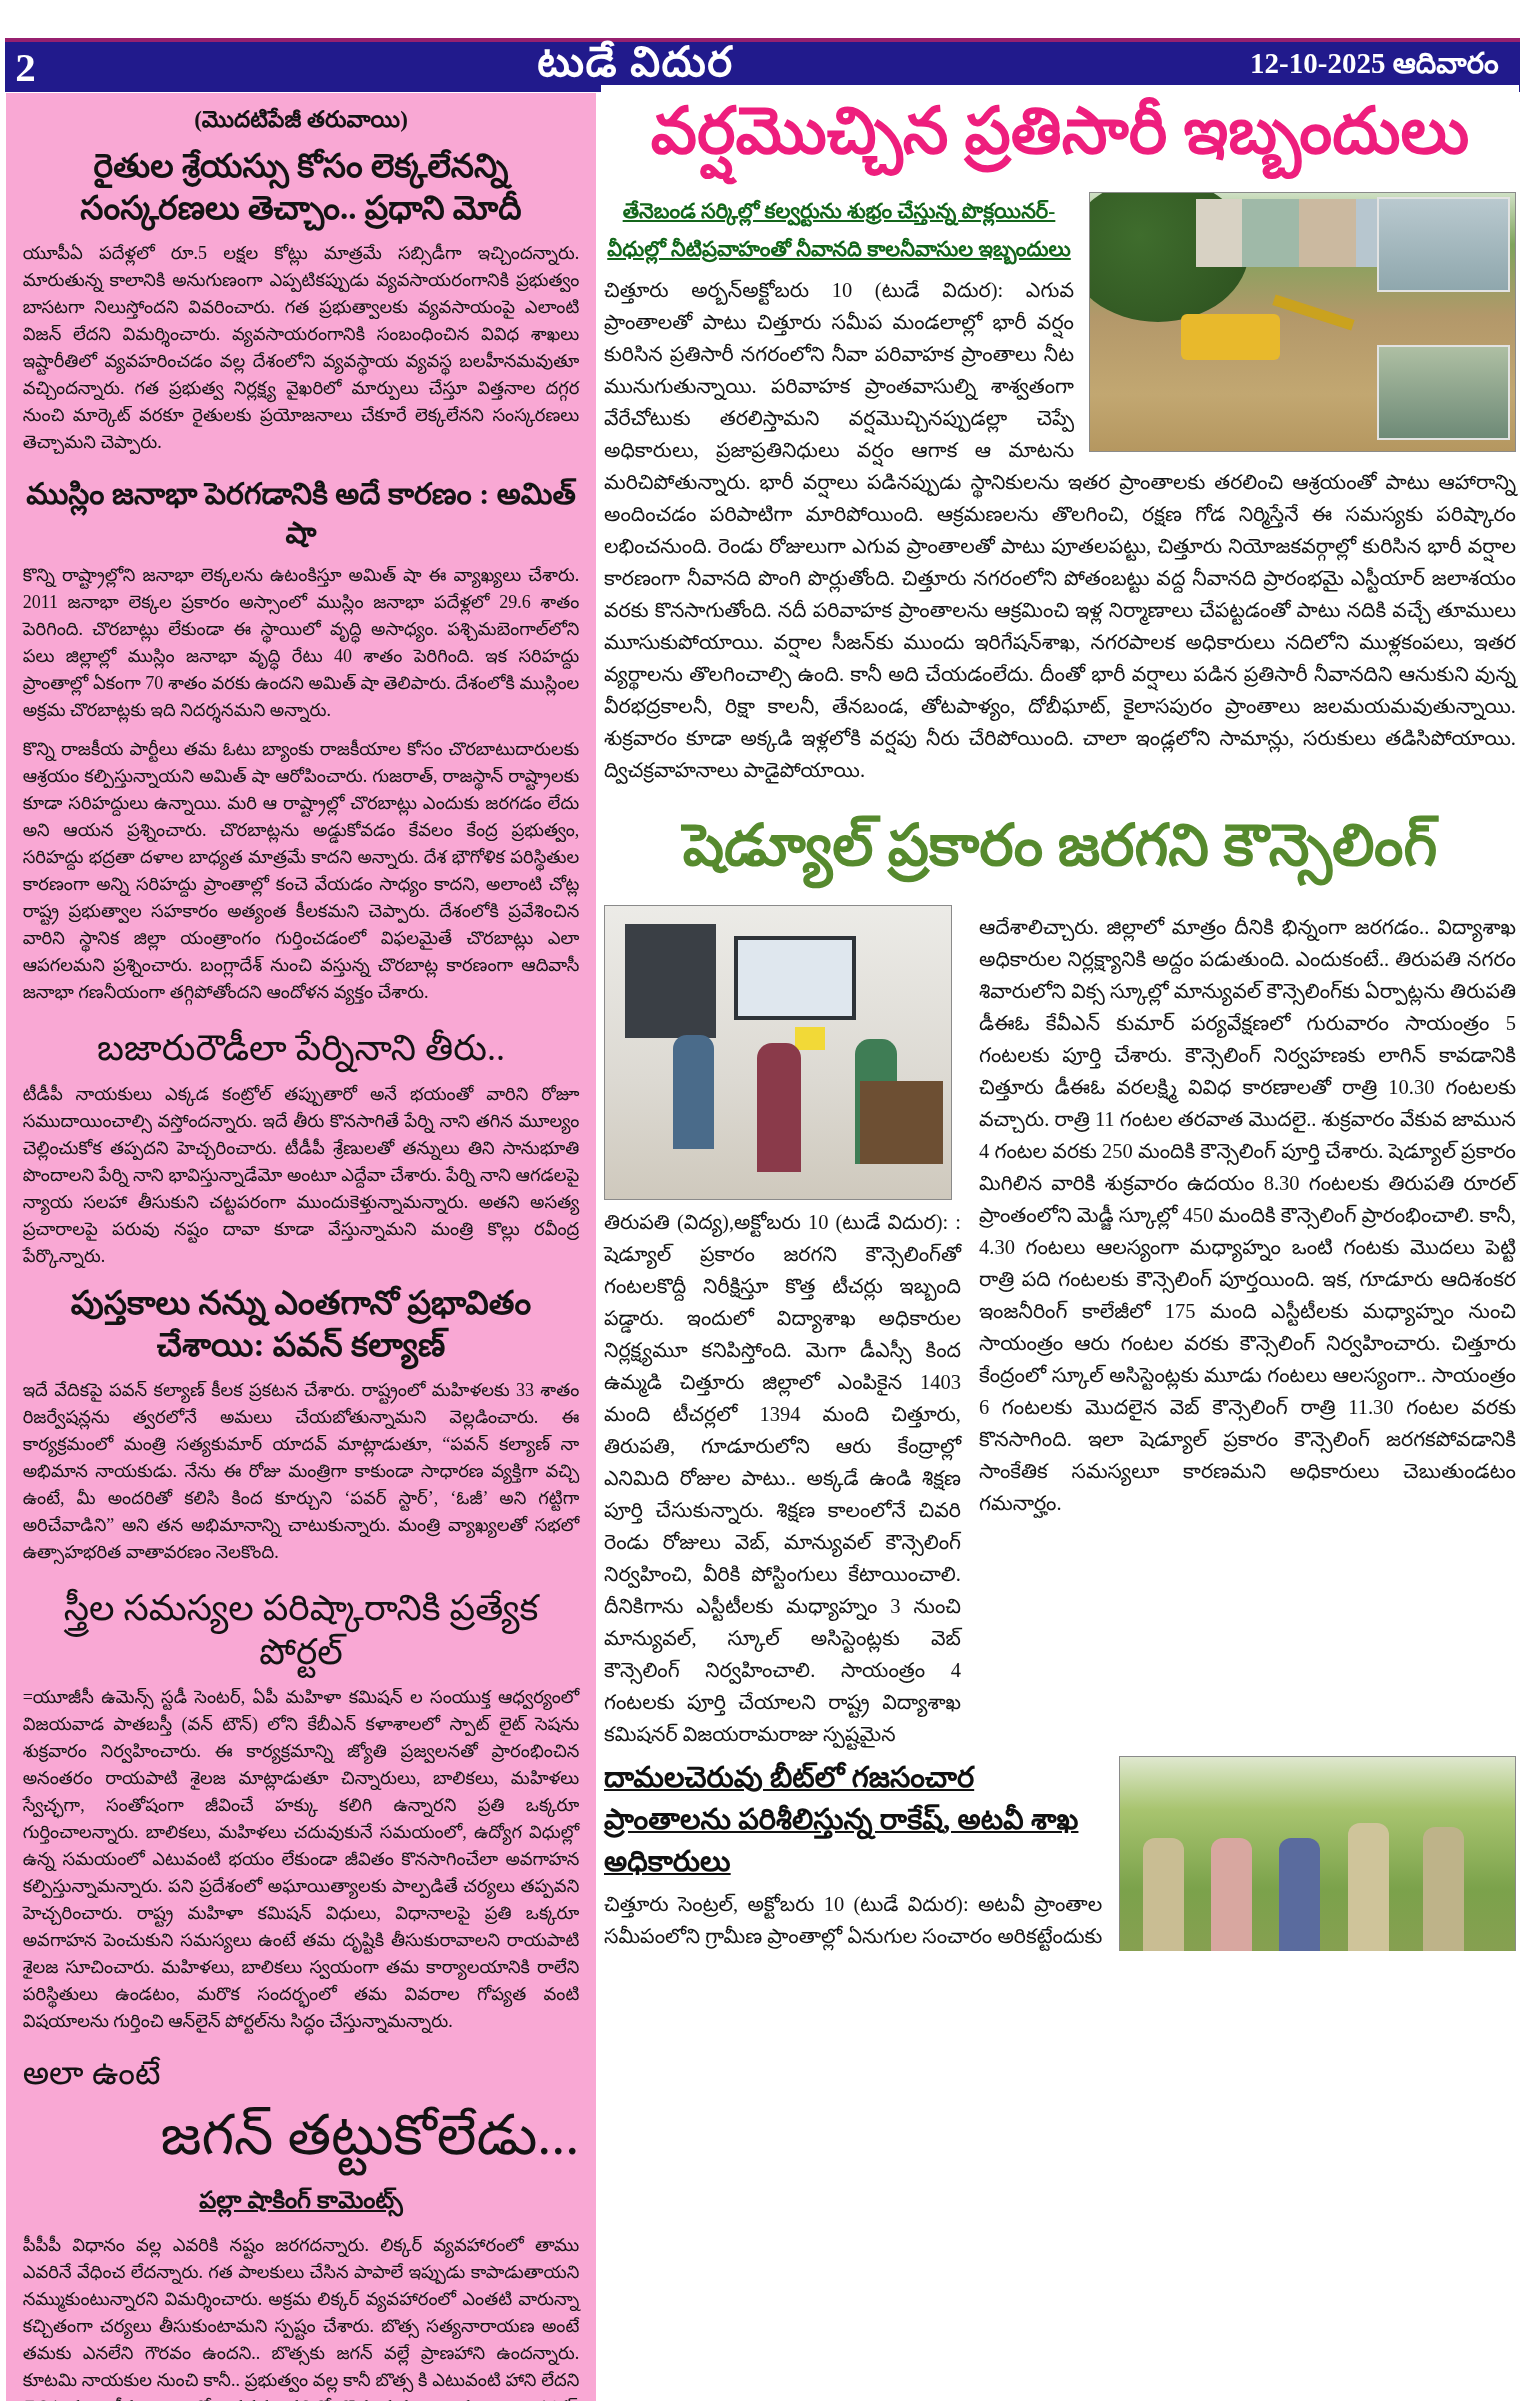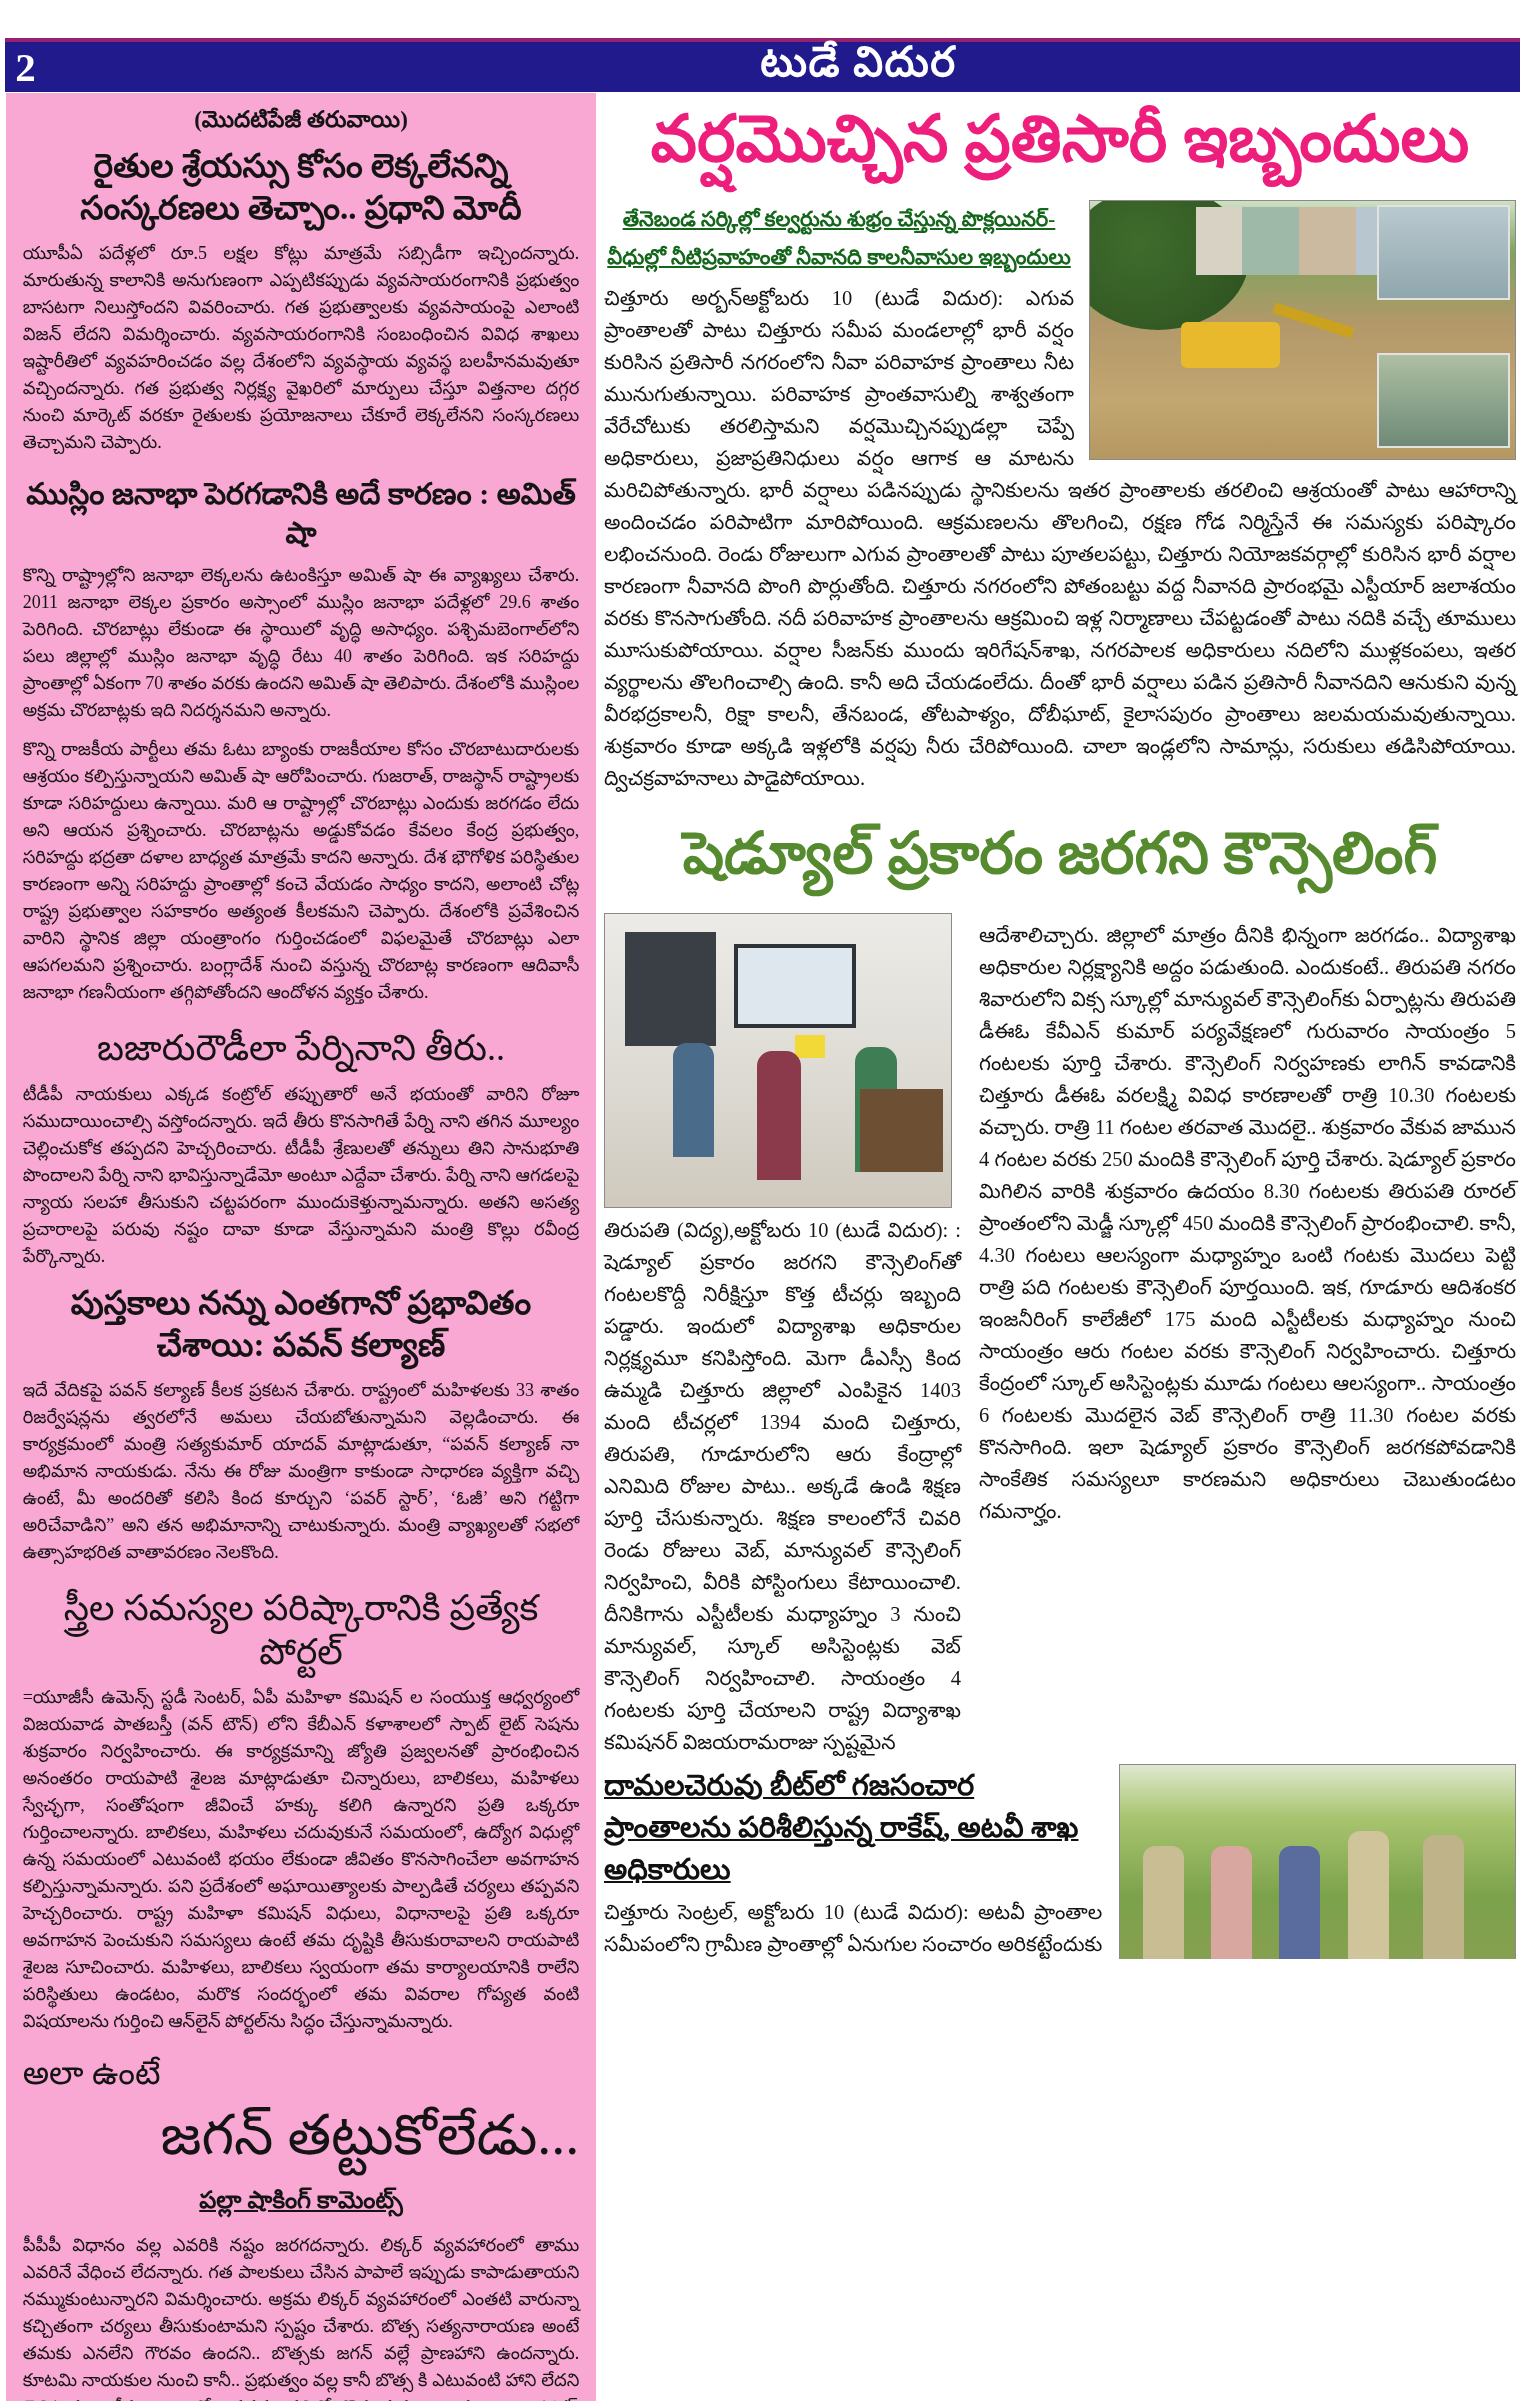--- a/index.html
+++ b/index.html
@@ -25,21 +25,21 @@
   .leftcol p{font-size:18px;line-height:27px;text-align:justify;margin:7.6px 0 12px 0;}
   .cont-line{text-align:center;font-size:23px;font-weight:bold;margin:3px 0 7.6px 0;}
   .lh1{text-align:center;font-size:33px;line-height:42px;font-weight:800;margin:4.6px 0 10.6px 0;}
   .lh2{text-align:center;font-size:30px;line-height:39px;font-weight:800;margin:18px 0 10.6px 0;}
   .lh3{text-align:center;font-size:36px;line-height:44px;font-weight:400;margin:20px 0 10.6px 0;}
   .jagan-kicker{text-align:left;font-size:33px;font-weight:400;margin:20px 0 3px 0;}
   .jagan-head{text-align:right;font-size:56px;font-weight:400;margin:1.5px 0 6px 0;white-space:nowrap;}
   .jagan-sub{text-align:center;font-size:24px;font-weight:800;text-decoration:underline;margin:0 0 12px 0;}
   
   .rightcol{
-    position:absolute;left:601px;top:93px;width:918px;height:1866px;
+    position:absolute;left:601px;top:85px;width:918px;height:1866px;
     background:#ffffff;overflow:hidden;
   }
   .article{position:relative;padding:0 3px;box-sizing:border-box;}
   .article p{font-size:20.5px;line-height:32px;text-align:justify;margin:6px 0;}
   .head-flood{color:#ee1e7d;text-align:center;font-size:65px;font-weight:800;margin:9px 0 7.6px 0;}
   .sub-flood{
     color:#14661b;font-size:21px;line-height:38px;font-weight:bold;text-align:center;
     text-decoration:underline;width:486px;margin:0 0 4.6px 0;
   }
   .head-counsel{color:#568a2e;text-align:center;font-size:58px;font-weight:800;margin:20px 0 12px 0;}
@@ -83,20 +83,21 @@
   .forest-photo .fig.f4{left:228px;height:144px;background:#cfc49a;}
   .forest-photo .fig.f5{left:303px;height:140px;background:#beb389;}
   .clearfix::after{content:"";display:block;clear:both;}
 </style>
 </head>
 <body>
 
 <div class="topbar">
   <div class="pageno">2</div>
   <div class="masthead">టుడే విదుర</div>
+  <div class="dateline">12-10-2025  ఆదివారం</div>
 </div>
 
 <div class="leftcol">
   <div class="cont-line">(మొదటిపేజీ  తరువాయి)</div>
 
   <div>
     <div class="lh1">రైతుల శ్రేయస్సు కోసం లెక్కలేనన్ని సంస్కరణలు తెచ్చాం.. ప్రధాని మోదీ</div>
     <p>యూపీఏ పదేళ్లలో రూ.5 లక్షల కోట్లు మాత్రమే సబ్సిడీగా ఇచ్చిందన్నారు. మారుతున్న కాలానికి అనుగుణంగా ఎప్పటికప్పుడు వ్యవసాయరంగానికి ప్రభుత్వం బాసటగా నిలుస్తోందని వివరించారు. గత ప్రభుత్వాలకు వ్యవసాయంపై ఎలాంటి విజన్ లేదని విమర్శించారు. వ్యవసాయరంగానికి సంబంధించిన వివిధ శాఖలు ఇష్టారీతిలో వ్యవహరించడం వల్ల దేశంలోని వ్యవస్థాయ వ్యవస్థ బలహీనమవుతూ వచ్చిందన్నారు. గత ప్రభుత్వ నిర్లక్ష్య వైఖరిలో మార్పులు చేస్తూ విత్తనాల దగ్గర నుంచి మార్కెట్ వరకూ రైతులకు ప్రయోజనాలు చేకూరే లెక్కలేనని సంస్కరణలు తెచ్చామని చెప్పారు.</p>
   </div>
 

